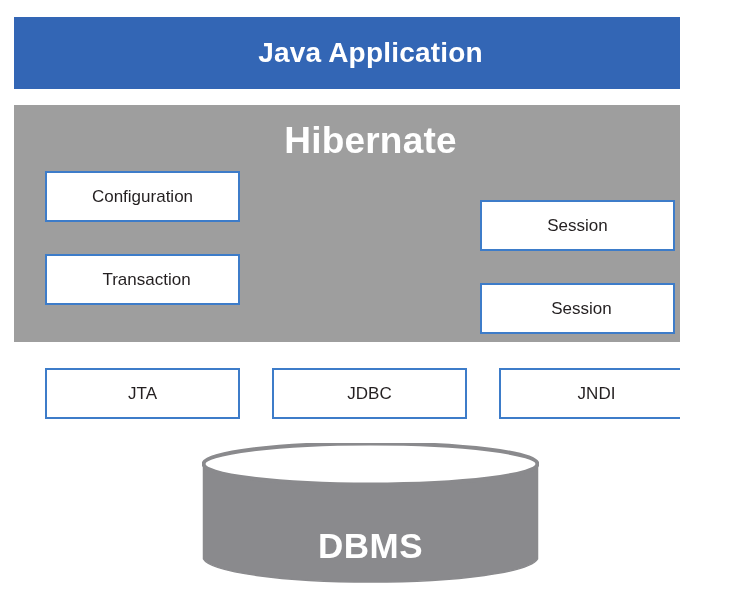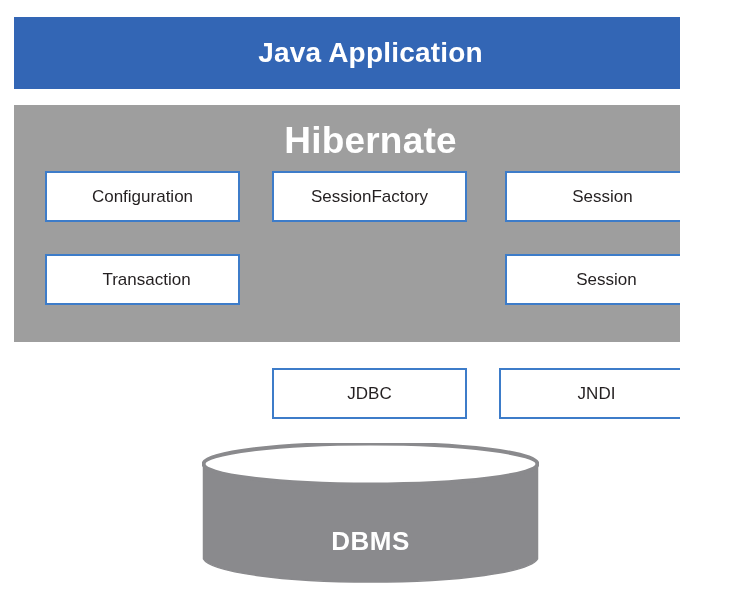--- a/index.html
+++ b/index.html
@@ -83,21 +83,21 @@
     font-size: 17px;
     font-weight: normal;
     line-height: 1;
     text-align: center;
     white-space: nowrap;
   }
 
   
   .col-1 { left: 31px;  }
   .col-2 { left: 258px; }
-  .col-3 { left: 491px; }
+  .col-3 { left: 466px; margin-top: 29px; }
   .row-1 { top: 66px;   }
   .row-2 { top: 149px; padding-left: 8px;  }
 
   
   .conn-box { top: 368px; }
   .conn-col-1 { left: 45px;  }
   .conn-col-2 { left: 272px; }
   .conn-col-3 { left: 499px; }
 
   
@@ -113,21 +113,21 @@
     width: 337px;
     height: 141px;
   }
   .dbms-label {
     position: absolute;
     left: 0;
     top: 85px;
     width: 337px;
     text-align: center;
     color: #ffffff;
-    font-size: 26px;
+    font-size: 35px;
     font-weight: bold;
     line-height: 1;
     letter-spacing: 0.5px;
     pointer-events: none;
   }
 </style>
 </head>
 <body>
 
 <div id="canvas">
@@ -137,39 +137,39 @@
   </div>
 
   <div class="hibernate-panel">
 
     <div class="hibernate-title">Hibernate</div>
 
     <div class="comp-box col-1 row-1">
       <span class="comp-box-label">Configuration</span>
     </div>
 
-    <div class="comp-box col-2 row-1">
-      <span class="comp-box-label">SessionFactory</span>
-    </div>
 
     <div class="comp-box col-3 row-1">
       <span class="comp-box-label">Session</span>
     </div>
 
     <div class="comp-box col-1 row-2">
       <span class="comp-box-label">Transaction</span>
     </div>
 
 
     <div class="comp-box col-3 row-2">
       <span class="comp-box-label">Session</span>
     </div>
 
   </div>
 
+  <div class="comp-box conn-box conn-col-1">
+    <span class="comp-box-label">JTA</span>
+  </div>
 
   <div class="comp-box conn-box conn-col-3">
     <span class="comp-box-label">JNDI</span>
   </div>
 
   <div class="comp-box conn-box conn-col-2">
     <span class="comp-box-label">JDBC</span>
   </div>
 
   <div class="dbms-cylinder">

